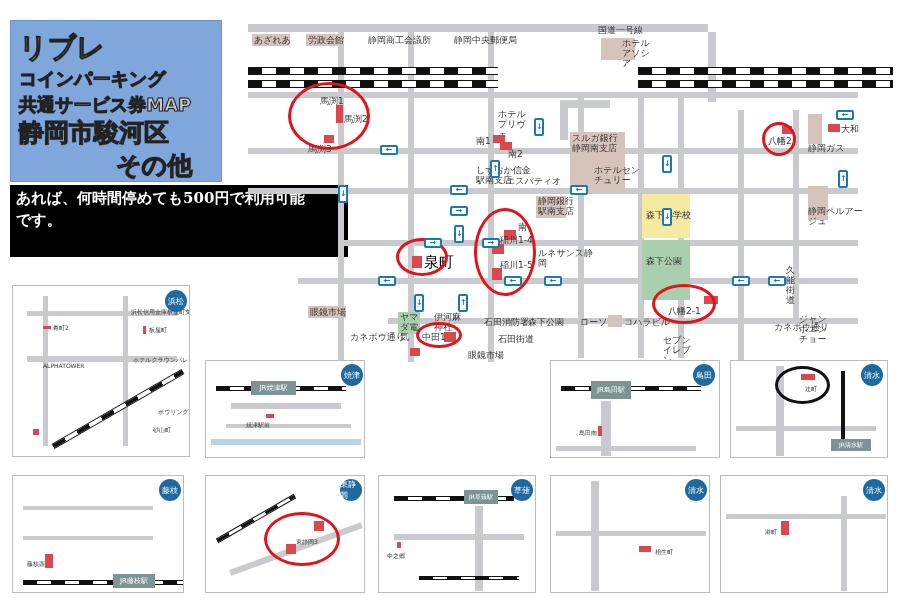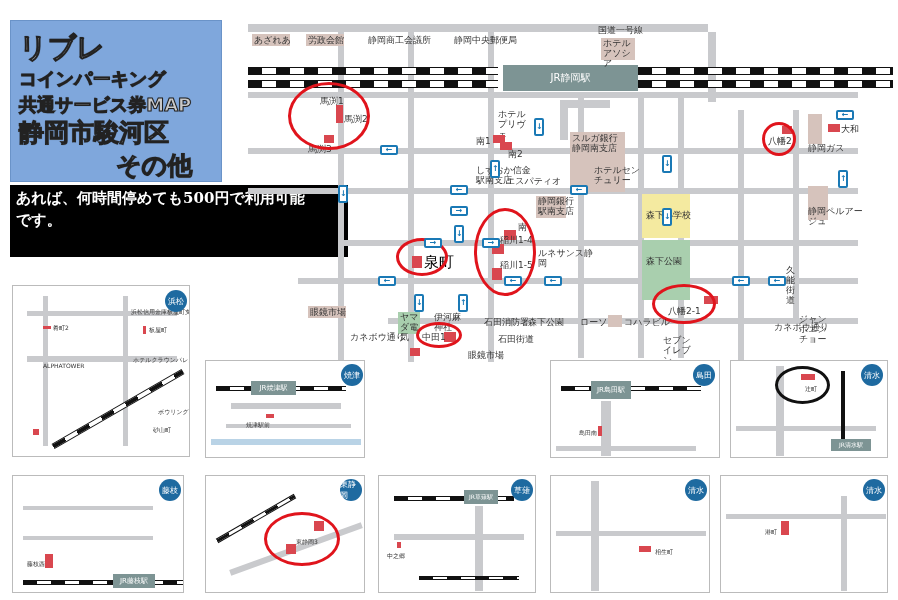--- a/index.html
+++ b/index.html
@@ -73,31 +73,30 @@
   <div class="road" style="left:500px;top:100px;width:6px;height:250px;"></div>
   <div class="road" style="left:555px;top:100px;width:6px;height:210px;"></div>
 
   <div class="road" style="left:322px;top:90px;width:50px;height:8px;"></div>
   <div class="road" style="left:322px;top:90px;width:8px;height:40px;"></div>
 
   <div class="rail" style="left:10px;top:57px;width:250px;"></div>
   <div class="rail" style="left:10px;top:70px;width:250px;"></div>
   <div class="rail" style="left:400px;top:57px;width:255px;"></div>
   <div class="rail" style="left:400px;top:70px;width:255px;"></div>
-  <div class="station" style="left:265px;top:55px;width:135px;height:26px;">JR静岡駅</div>
 
   <div class="bld" style="left:14px;top:24px;width:38px;height:12px;"></div>
   <div class="lbl" style="left:16px;top:25px;">あざれあ</div>
   <div class="bld" style="left:68px;top:24px;width:38px;height:12px;"></div>
   <div class="lbl" style="left:70px;top:25px;">労政会館</div>
   <div class="lbl" style="left:130px;top:25px;">静岡商工会議所</div>
   <div class="lbl" style="left:216px;top:25px;">静岡中央郵便局</div>
   <div class="lbl" style="left:360px;top:15px;">国道一号線</div>
   <div class="bld" style="left:363px;top:28px;width:34px;height:22px;"></div>
-  <div class="lbl" style="left:365px;top:28px;width:30px;white-space:normal;">ホテルアソシア</div>
+  <div class="lbl" style="left:384px;top:28px;width:30px;white-space:normal;">ホテルアソシア</div>
 
   <div class="parking" style="left:98px;top:95px;width:7px;height:18px;"></div>
   <div class="parking" style="left:86px;top:125px;width:10px;height:8px;"></div>
   <div class="lbl" style="left:82px;top:86px;">馬渕1</div>
   <div class="lbl" style="left:106px;top:104px;">馬渕2</div>
   <div class="lbl" style="left:70px;top:134px;">馬渕3</div>
   <div class="circle-red" style="left:50px;top:72px;width:82px;height:68px;"></div>
 
   <div class="lbl" style="left:260px;top:99px;width:36px;white-space:normal;">ホテルプリヴェ</div>
   <div class="parking" style="left:255px;top:125px;width:12px;height:8px;"></div>

